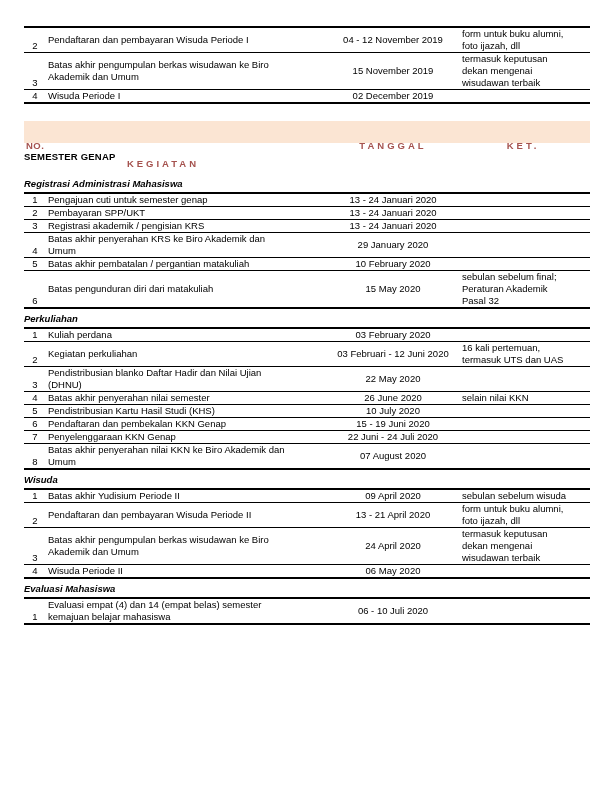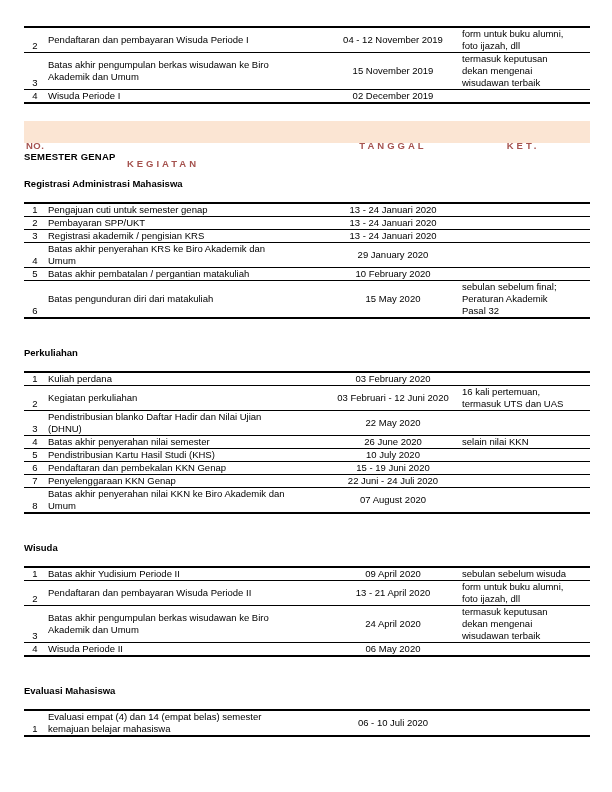--- a/index.html
+++ b/index.html
@@ -35,23 +35,23 @@
     font-weight:bold;display:grid;grid-template-columns:22px 284px 126px 134px;
     align-items:center;
   }
   .band .h{text-align:center;letter-spacing:3px;}
   .band .h.no{text-align:left;padding-left:2px;letter-spacing:.5px;}
   .band .h.keg{padding-right:50px;margin-top:37px;}
 
   .semester{font-weight:bold;margin-top:8px;letter-spacing:.2px;}
 
   .top-table{margin-top:26px;}
-  .section{margin-top:28px;}
+  .section{margin-top:4px;}
   .section.first{margin-top:15px;}
-  .section-title{font-weight:bold;padding-bottom:12px;}
+  .section-title{font-weight:bold;font-style:italic;padding-bottom:2px;}
 </style>
 </head>
 <body>
 
 <div class="page">
   <div class="content">
 
     <div class="tbl top-table" id="top-table">
         <div class="row">
           <div class="cell no">2</div>

